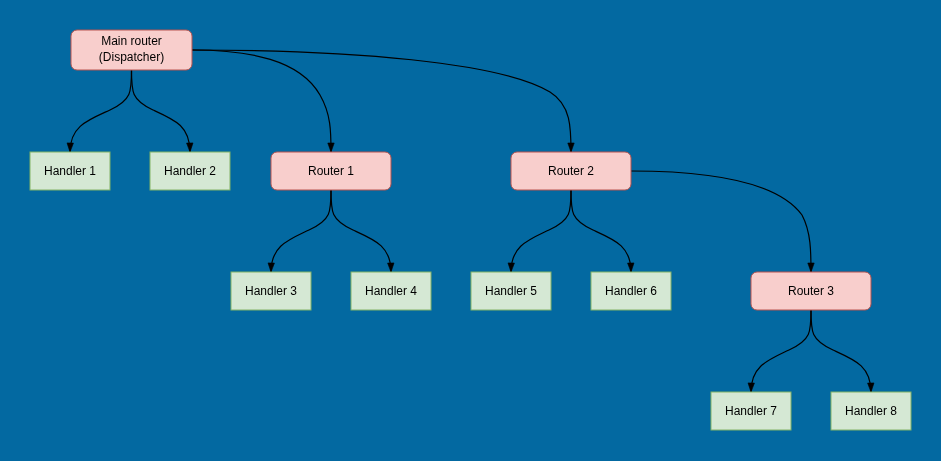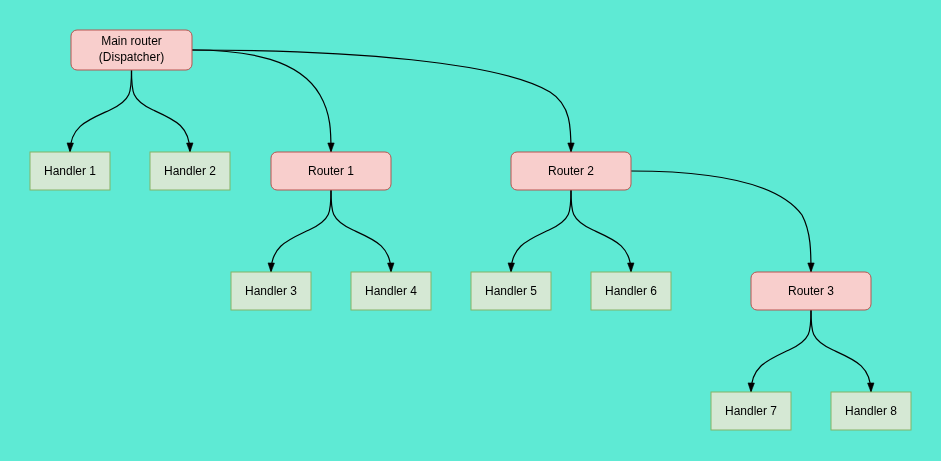--- a/index.html
+++ b/index.html
@@ -11,21 +11,21 @@
   body {
     width: 941px;
     height: 461px;
     overflow: hidden;
     font-family: "Liberation Sans", sans-serif;
   }
   #diagram-canvas {
     position: relative;
     width: 941px;
     height: 461px;
-    background: #5eead4;
+    background: #0369a1;
   }
   svg.diagram-svg {
     position: absolute;
     top: 0;
     left: 0;
     width: 941px;
     height: 461px;
     display: block;
   }
   .node-rect {

